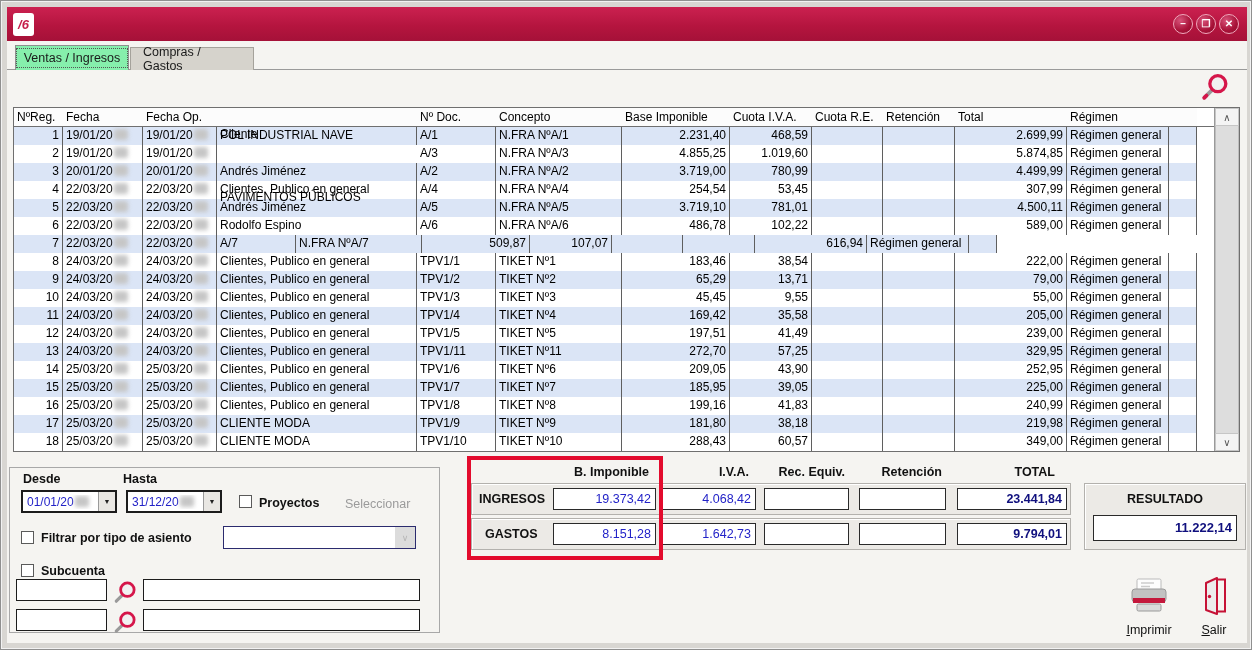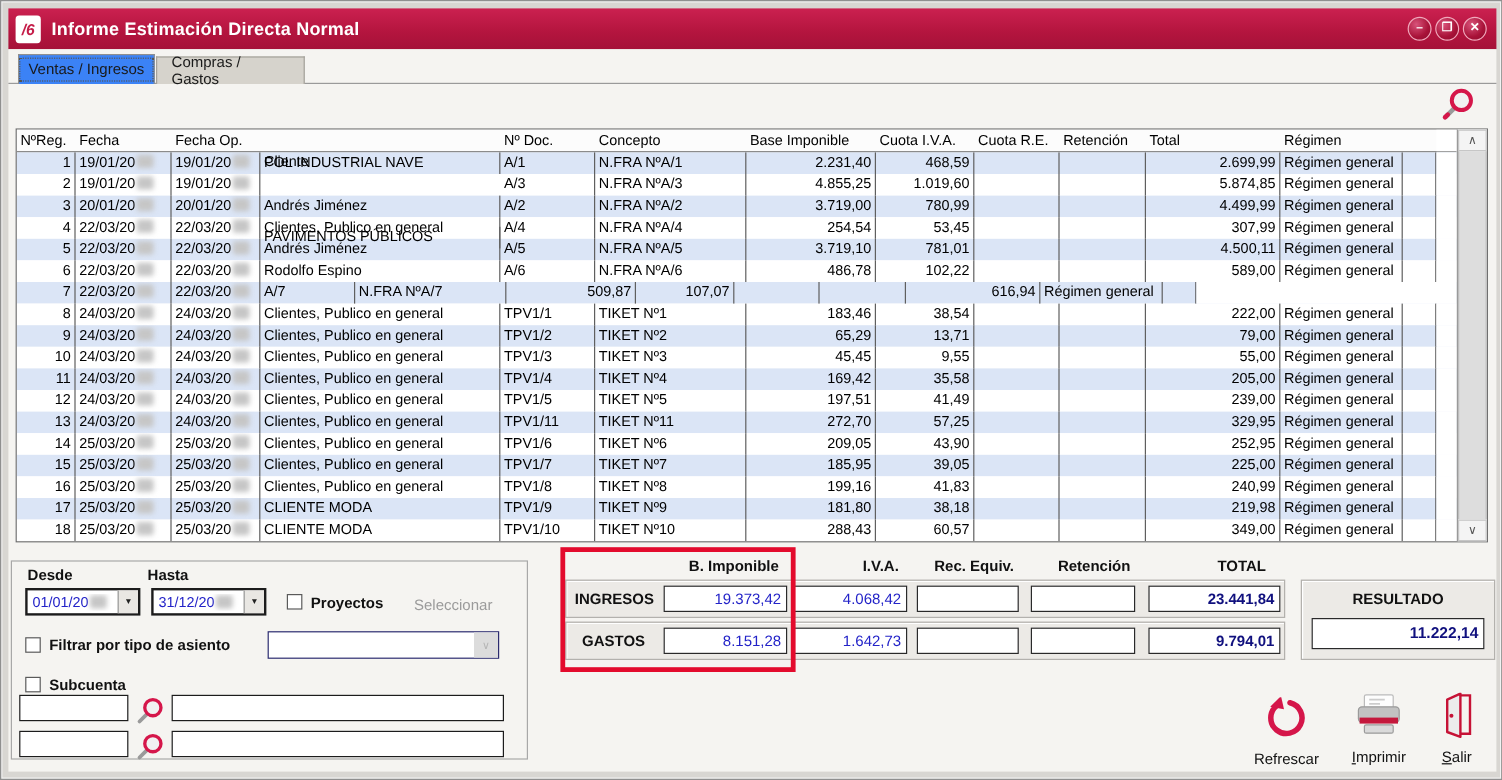--- a/index.html
+++ b/index.html
@@ -8,21 +8,21 @@
   
   .titlebar{position:absolute;left:6px;top:6px;width:1240px;height:34px;background:linear-gradient(180deg,#cb2150 0%,#b5153f 55%,#a51138 100%);display:flex;align-items:center;}
   .app-icon{width:21px;height:23px;background:#fff;border-radius:3px;margin-left:6px;display:flex;align-items:center;justify-content:center;color:#c51d49;font-weight:bold;font-style:italic;font-size:13px;}
   .title{color:#fff;font-weight:bold;font-size:15px;margin-left:9px;letter-spacing:.2px;}
   .winbtns{margin-left:auto;display:flex;gap:3px;margin-right:8px;}
   .wbtn{width:20px;height:20px;border-radius:50%;background:radial-gradient(circle at 35% 30%,#d8537a 0%,#a81238 60%,#8c0c2d 100%);border:1px solid #f0a9bc;color:#fff;font-size:10px;font-weight:bold;display:flex;align-items:center;justify-content:center;line-height:1;cursor:pointer;}
   
   .page{position:absolute;left:6px;top:40px;width:1240px;height:602px;background:#f5f4f1;}
   .tabline{position:absolute;left:6px;top:68px;width:1240px;height:1px;background:#9a9a9a;z-index:1;}
   .tab{position:absolute;top:46px;height:23px;background:#d6d3cc;border:1px solid #a5a29b;border-bottom:none;display:flex;align-items:center;justify-content:center;font-size:12.5px;color:#1a1a1a;z-index:1;cursor:pointer;}
-  .tab.active{top:44px;height:25px;background:#3b82f6;border-color:#8f8f8f;z-index:3;}
+  .tab.active{top:44px;height:25px;background:#86efac;border-color:#8f8f8f;z-index:3;}
   .tab-inner{outline:1px dotted #555;padding:2px 7px;}
   .tab.t2{padding:0 12px;}
   
   .grid{position:absolute;left:12px;top:106px;width:1227px;height:345px;border:1px solid #6f6f6f;background:#fff;display:flex;z-index:2;}
   .grid-main{width:1202px;overflow:hidden;}
   .grid-head{display:flex;height:19px;background:#fcfcfc;border-bottom:1px solid #6f6f6f;}
   .hc{height:18px;line-height:18px;font-size:12px;color:#000;padding:0 3px;white-space:nowrap;overflow:hidden;flex:none;}
   .trow{display:flex;height:18px;background:#fff;cursor:default;}
   .trow.alt{background:#dbe5f6;}
   .gc{height:18px;line-height:17px;font-size:12px;color:#000;padding:0 3px;border-right:1px solid #5f5f5f;white-space:nowrap;overflow:hidden;flex:none;}
@@ -63,21 +63,20 @@
 </style>
 </head>
 <body>
 
 <div class="win">
 
   <div class="titlebar">
     <div class="app-icon">
         <span>/6</span>
       </div>
-    <div class="title">Informe Estimación Directa Normal</div>
     <div class="winbtns">
       <div class="wbtn">
           <span>–</span>
         </div>
       <div class="wbtn">
           <span>❐</span>
         </div>
       <div class="wbtn">
           <span>✕</span>
         </div>
@@ -483,29 +482,20 @@
   <div class="vbox" style="left:858px;top:522px;width:87px;"></div>
   <div class="vbox tot" style="left:956px;top:522px;width:110px;">9.794,01</div>
 
   <div class="resbox">
     <div class="res-lbl">RESULTADO</div>
   </div>
   <div class="vbox tot" style="left:1092px;top:514px;width:144px;height:26px;line-height:24px;font-size:13px;">11.222,14</div>
 
   <div class="annot"></div>
 
-  <div class="action" style="left:1029px;top:580px;width:84px;">
-    <span>
-      <svg viewBox="0 0 36 36" width="36" height="36">
-        <path d="M 10 7 A 13 13 0 1 0 21 4.6" fill="none" stroke="#d5164a" stroke-width="4.6" stroke-linecap="round"></path>
-        <polygon points="13.5,-1 16,10 4.5,8" fill="#d5164a"></polygon>
-      </svg>
-    </span>
-    <span class="lbl">Refrescar</span>
-  </div>
 
   <div class="action" style="left:1118px;top:576px;width:60px;">
     <span>
       <svg viewBox="0 0 40 38" width="40" height="38">
         <rect x="8" y="2" width="24" height="12" rx="1.5" fill="#fdfdfd" stroke="#bbbbbb"></rect>
         <line x1="12" y1="6" x2="25" y2="6" stroke="#cccccc" stroke-width="1.5"></line>
         <line x1="12" y1="9.5" x2="21" y2="9.5" stroke="#cccccc" stroke-width="1.5"></line>
         <rect x="3" y="12" width="34" height="13" rx="3" fill="#c2c2c2" stroke="#9a9a9a"></rect>
         <rect x="4" y="21" width="32" height="5" fill="#c4183c"></rect>
         <rect x="8" y="27" width="24" height="7" rx="1.5" fill="#dadada" stroke="#9a9a9a"></rect>

